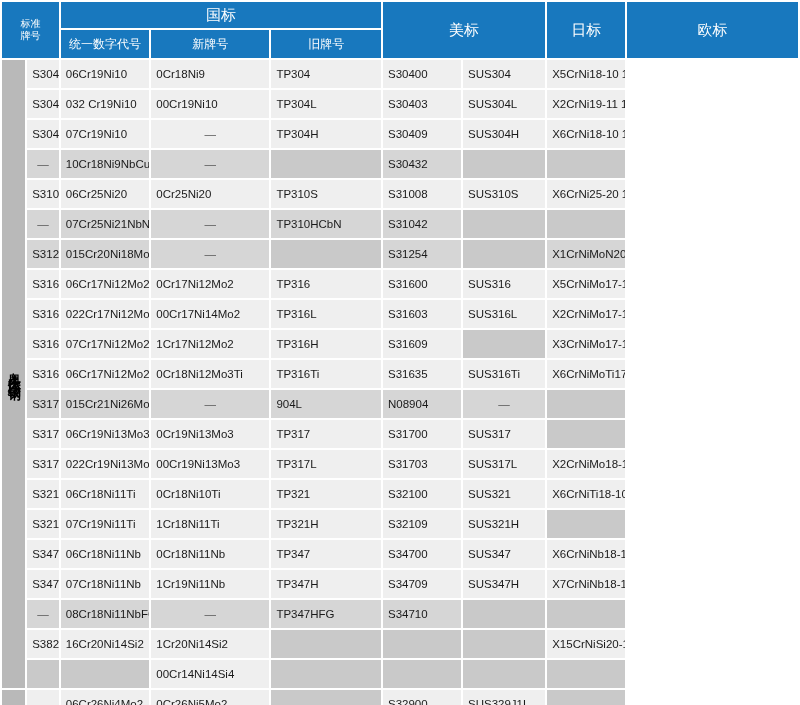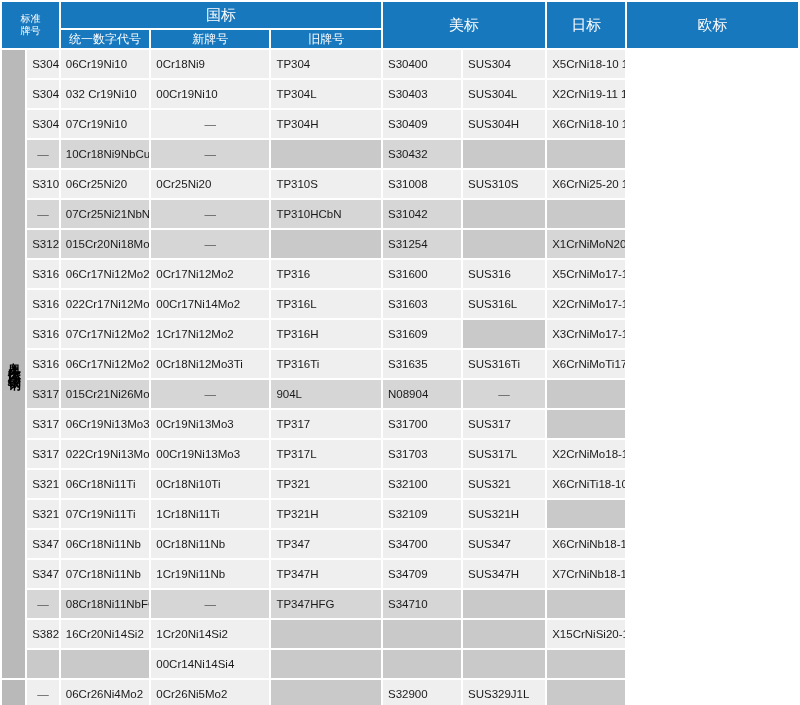--- a/index.html
+++ b/index.html
@@ -33,21 +33,21 @@
     background: #1878be;
     color: #ffffff;
     text-align: center;
     vertical-align: middle;
     font-size: 15px;
     font-weight: normal;
     height: 26px;
   }
   .hdr.small {
     font-size: 12px;
-    height: 18px;
+    height: 28px;
   }
   .hdr.corner {
     font-size: 10px;
     line-height: 1.25;
     padding: 2px 10px;
   }
   .rowgrp {
     background: #b9b9b9;
     color: #000000;
     text-align: center;

